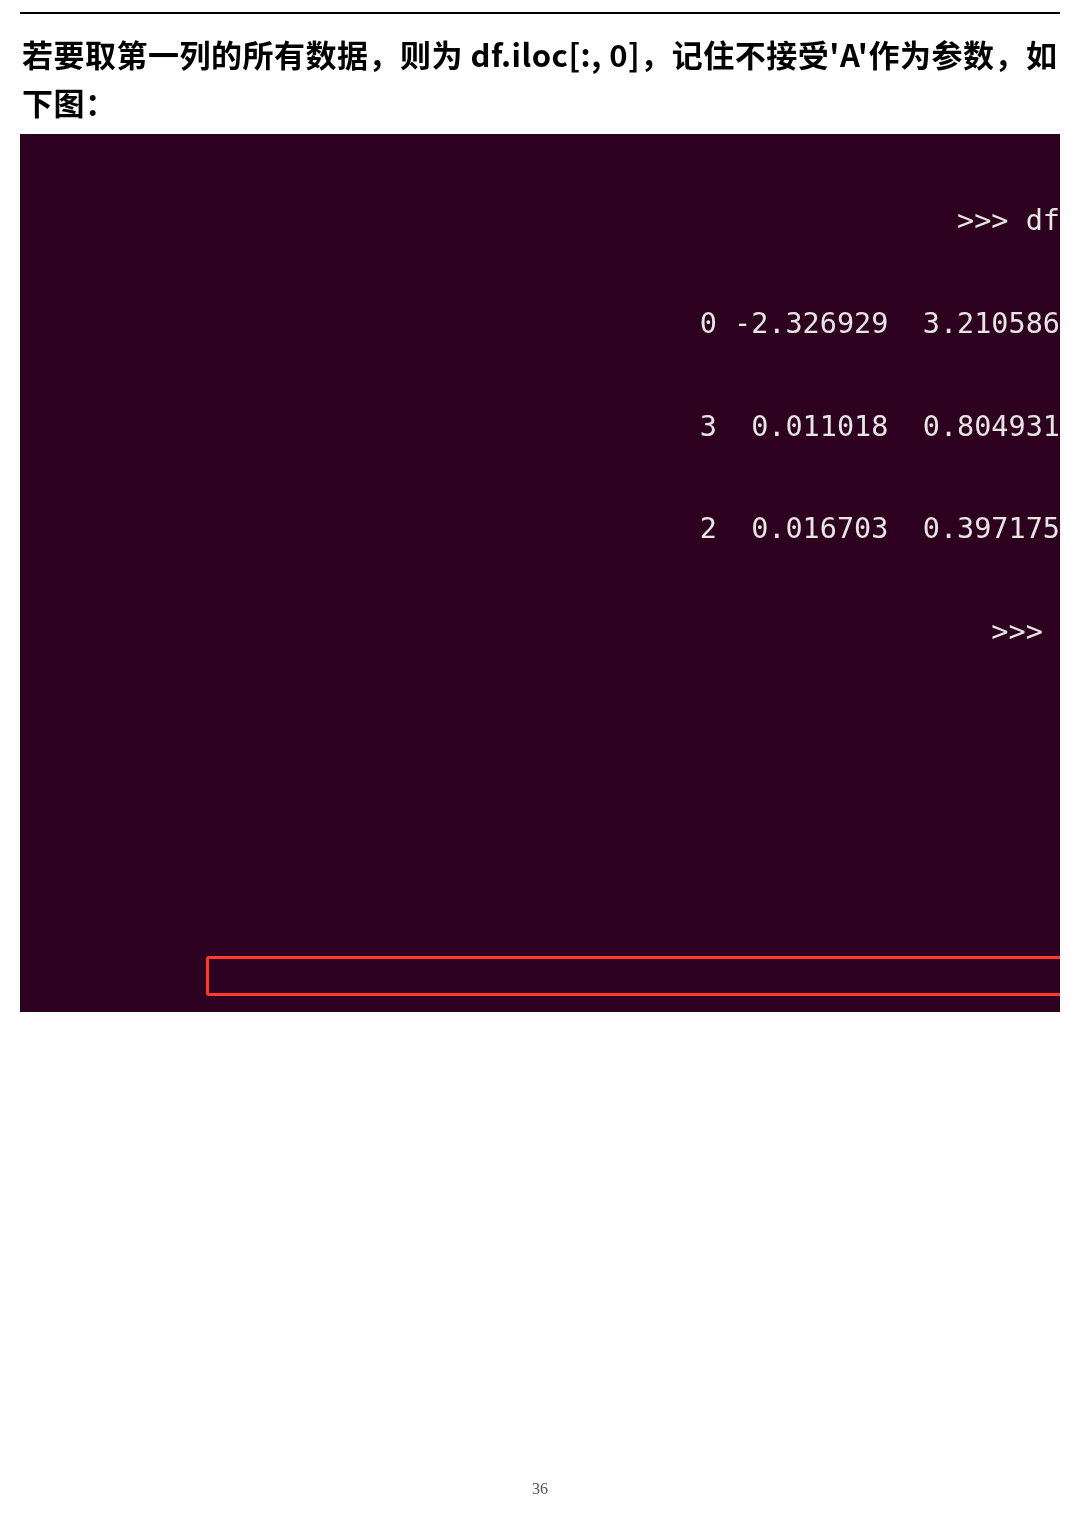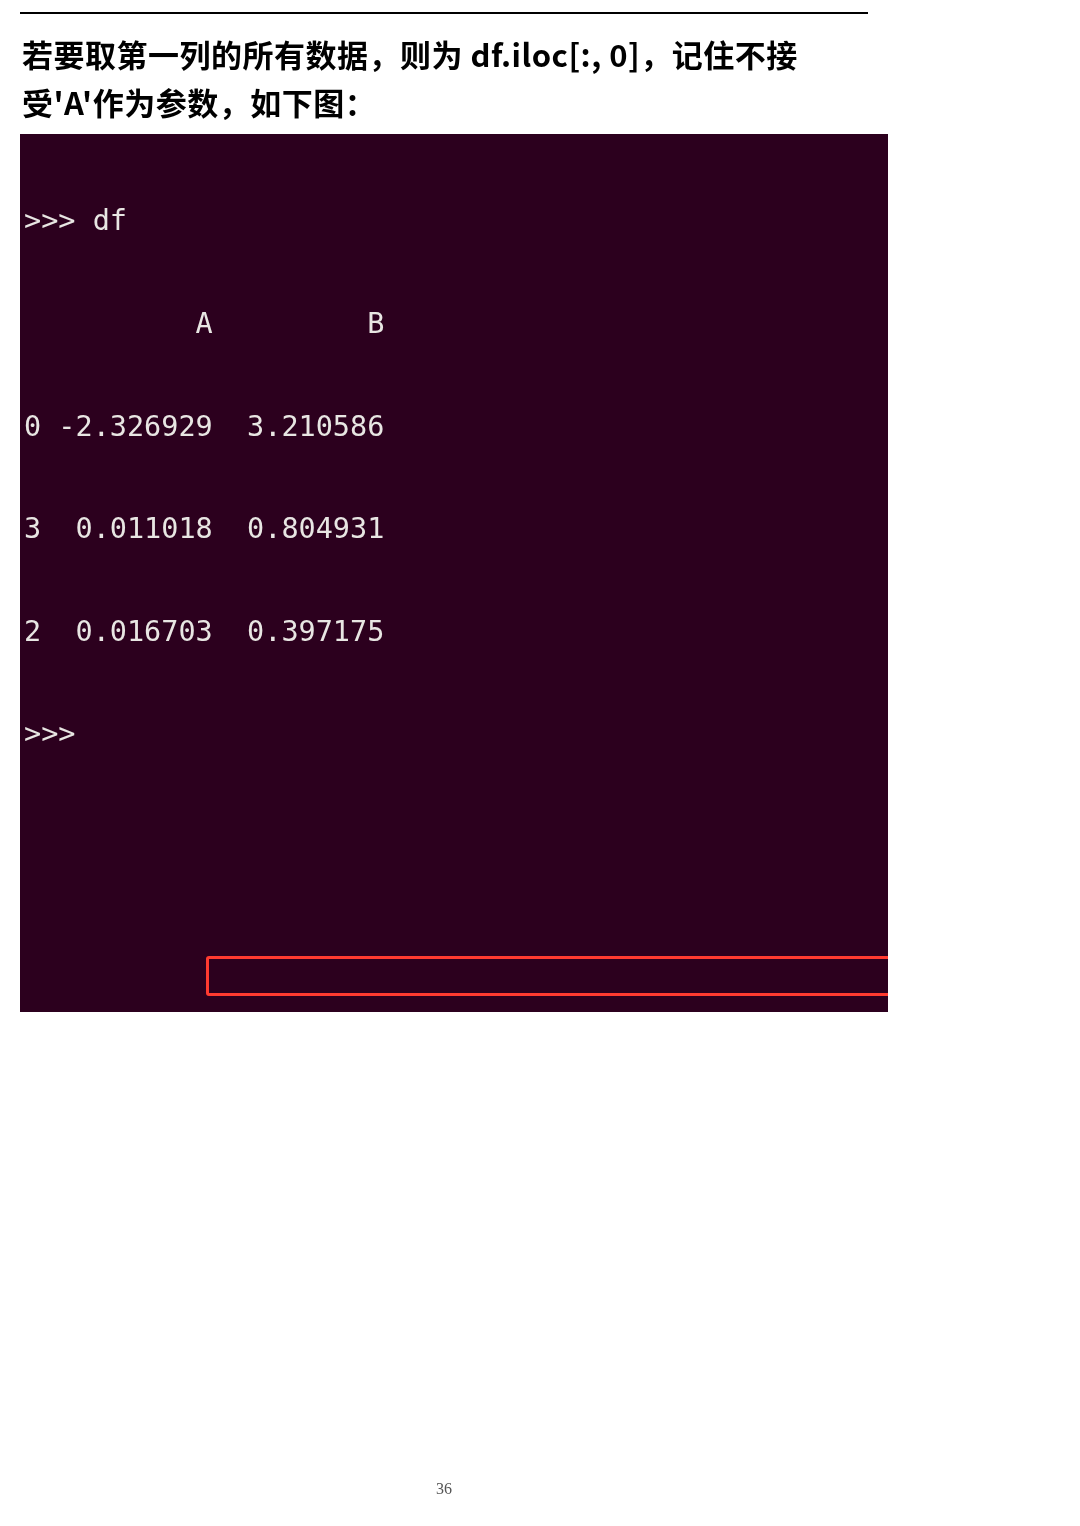--- a/index.html
+++ b/index.html
@@ -1,17 +1,17 @@
 <!DOCTYPE html>
 <html><head>
 <meta charset="utf-8">
 <style>
   * { margin: 0; padding: 0; box-sizing: border-box; }
   html, body { width: 1080px; height: 1526px; background: #ffffff; font-family: "Noto Sans", "DejaVu Sans", sans-serif; }
-  .page { width: 888px; height: 1526px; position: relative; padding: 0; overflow: hidden; }
+  .page { width: 1080px; height: 1526px; position: relative; padding: 0; overflow: hidden; }
   .hr-line { height: 2px; background: #000; margin: 12px 20px 8px 20px; }
   .heading {
     font-family: "Noto Sans CJK SC", "SimSun", "Songti SC", serif;
     font-weight: 700;
     font-size: 31px;
     line-height: 1.55;
     padding: 8px 22px 6px 22px;
     color: #000;
     letter-spacing: 0.5px;
   }
@@ -22,21 +22,21 @@
     color: #e8e6e3;
     font-family: "DejaVu Sans Mono", "Ubuntu Mono", Consolas, monospace;
     font-size: 28.5px;
     line-height: 1.20;
     padding: 2px 0 4px 4px;
     overflow: hidden;
     white-space: pre;
     position: relative;
     height: 878px;
   }
-  .t-line { display: block; }
+  .t-line { display: block; text-align: right; }
   .highlight-box {
     position: absolute;
     border: 3px solid #ff3b30;
     border-radius: 3px;
     pointer-events: none;
   }
   .page-number {
     position: absolute;
     bottom: 28px;
     width: 100%;
@@ -50,21 +50,20 @@
 <body>
 
 <div class="page">
 
   <div class="hr-line"></div>
 
   <div class="heading">若要取第一列的所有数据，则为 df.iloc[:, 0]，记住不接受'A'作为参数，如下图：</div>
 
   <div class="terminal">
     <span class="t-line">&gt;&gt;&gt; df</span>
-    <span class="t-line">          A         B</span>
     <span class="t-line">0 -2.326929  3.210586</span>
     <span class="t-line">3  0.011018  0.804931</span>
     <span class="t-line">2  0.016703  0.397175</span>
     <span class="t-line">&gt;&gt;&gt; </span>
     
     
     
     
     
     

